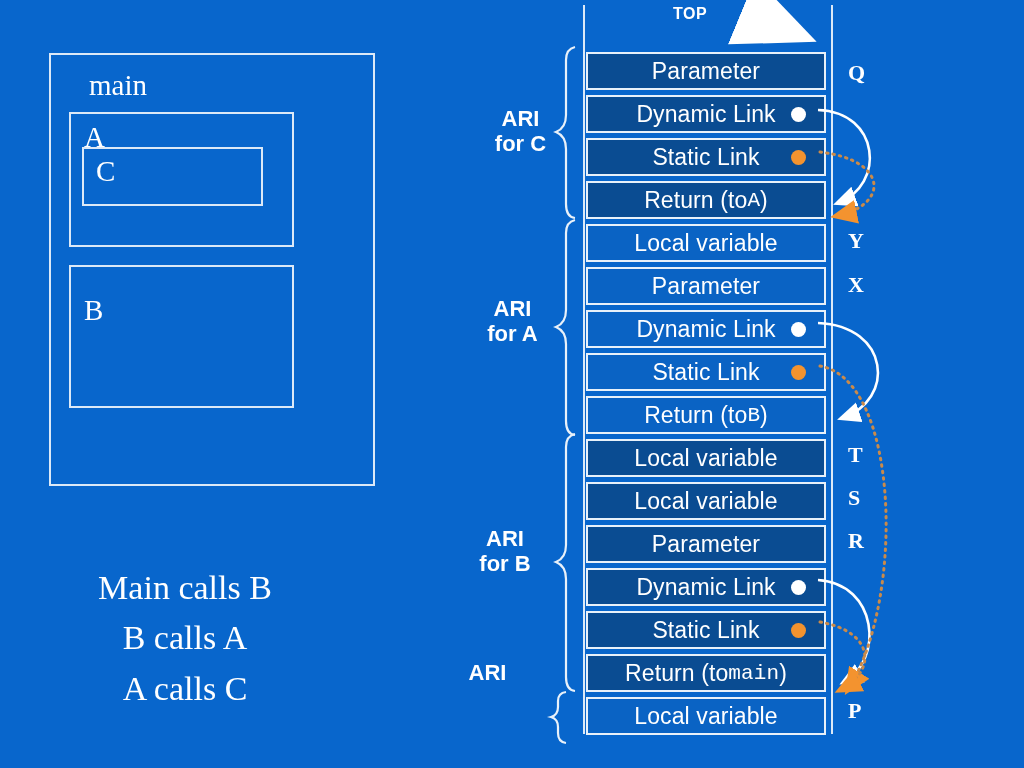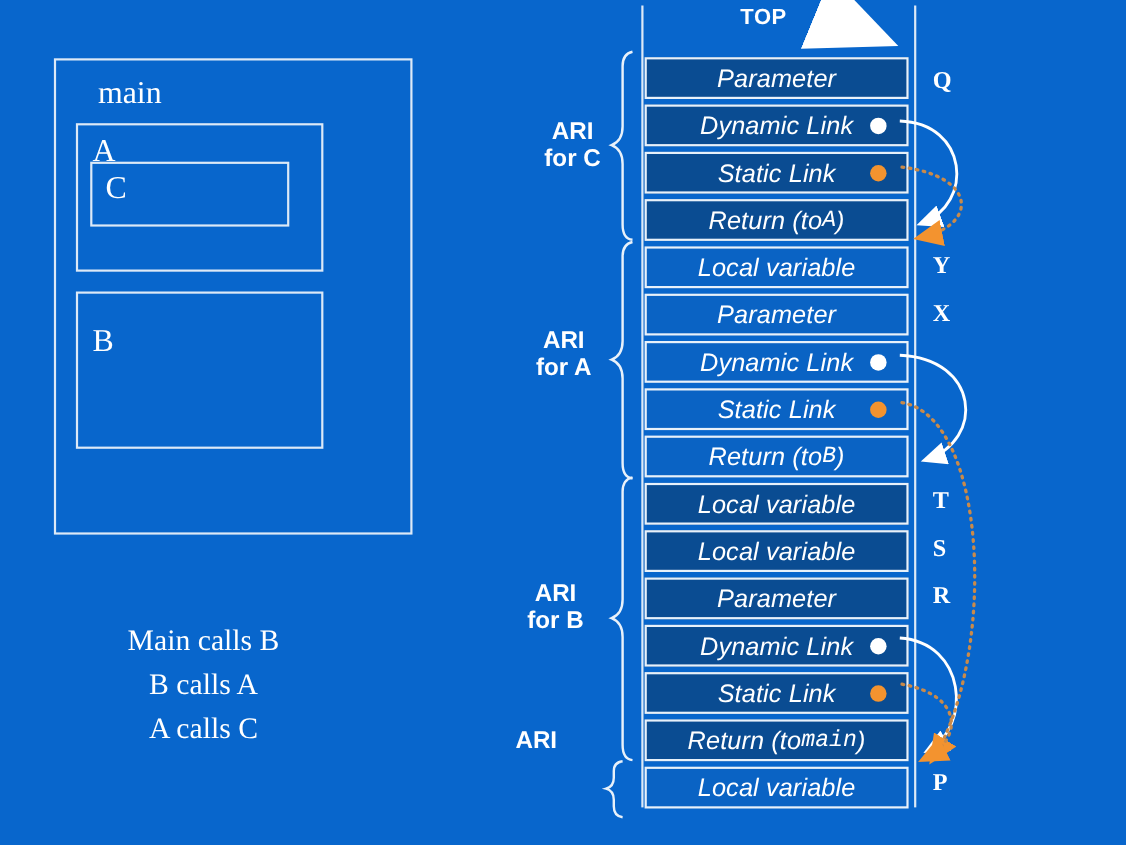--- a/index.html
+++ b/index.html
@@ -36,21 +36,21 @@
     position:absolute;left:18px;top:210px;width:225px;height:143px;
     border:2px solid #dce9f7;box-sizing:border-box;
   }
   #scope-b-label{position:absolute;left:13px;top:29px;}
 
   
   #call-sequence{
     position:absolute;left:60px;top:563px;width:250px;
     text-align:center;
     font-family:"Liberation Serif", serif;
-    color:#ffffff;font-size:27px;line-height:1.48;
+    color:#ffffff;font-size:34px;line-height:1.48;
   }
 
   
   #stack{
     position:absolute;left:583px;top:5px;width:250px;height:729px;
     box-sizing:border-box;
   }
   #stack-left-rail,#stack-right-rail{
     position:absolute;top:0;width:2px;height:729px;background:#dce9f7;
   }
@@ -59,36 +59,35 @@
 
   .cell{
     position:absolute;left:3px;width:240px;height:38px;
     background:#0a4c92;
     border:2px solid #e8f1fa;
     box-sizing:border-box;
     color:#ffffff;
     font-size:23px;
     display:flex;align-items:center;justify-content:center;
     letter-spacing:.1px;
-    font-style:italic;
   }
   .cell.light{background:#0a63c4;}
   .cell .mono{font-family:"Liberation Mono", monospace;font-size:21px;}
 
   .dot{
     position:absolute;width:15px;height:15px;border-radius:50%;
     top:50%;margin-top:-7px;right:18px;
   }
   .dot-white{background:#ffffff;}
   .dot-orange{background:#f3932f;}
 
   
   #top-label{
     position:absolute;left:673px;top:5px;
-    color:#ffffff;font-size:20px;font-weight:bold;letter-spacing:.5px;
+    color:#ffffff;font-size:16px;font-weight:bold;letter-spacing:.5px;
   }
 
   
   .ari-label{
     position:absolute;color:#ffffff;font-weight:bold;font-size:22px;
     line-height:1.15;text-align:center;
   }
   #ari-c{left:473px;top:106px;width:95px;}
   #ari-a{left:465px;top:296px;width:95px;}
   #ari-b{left:455px;top:526px;width:100px;}

